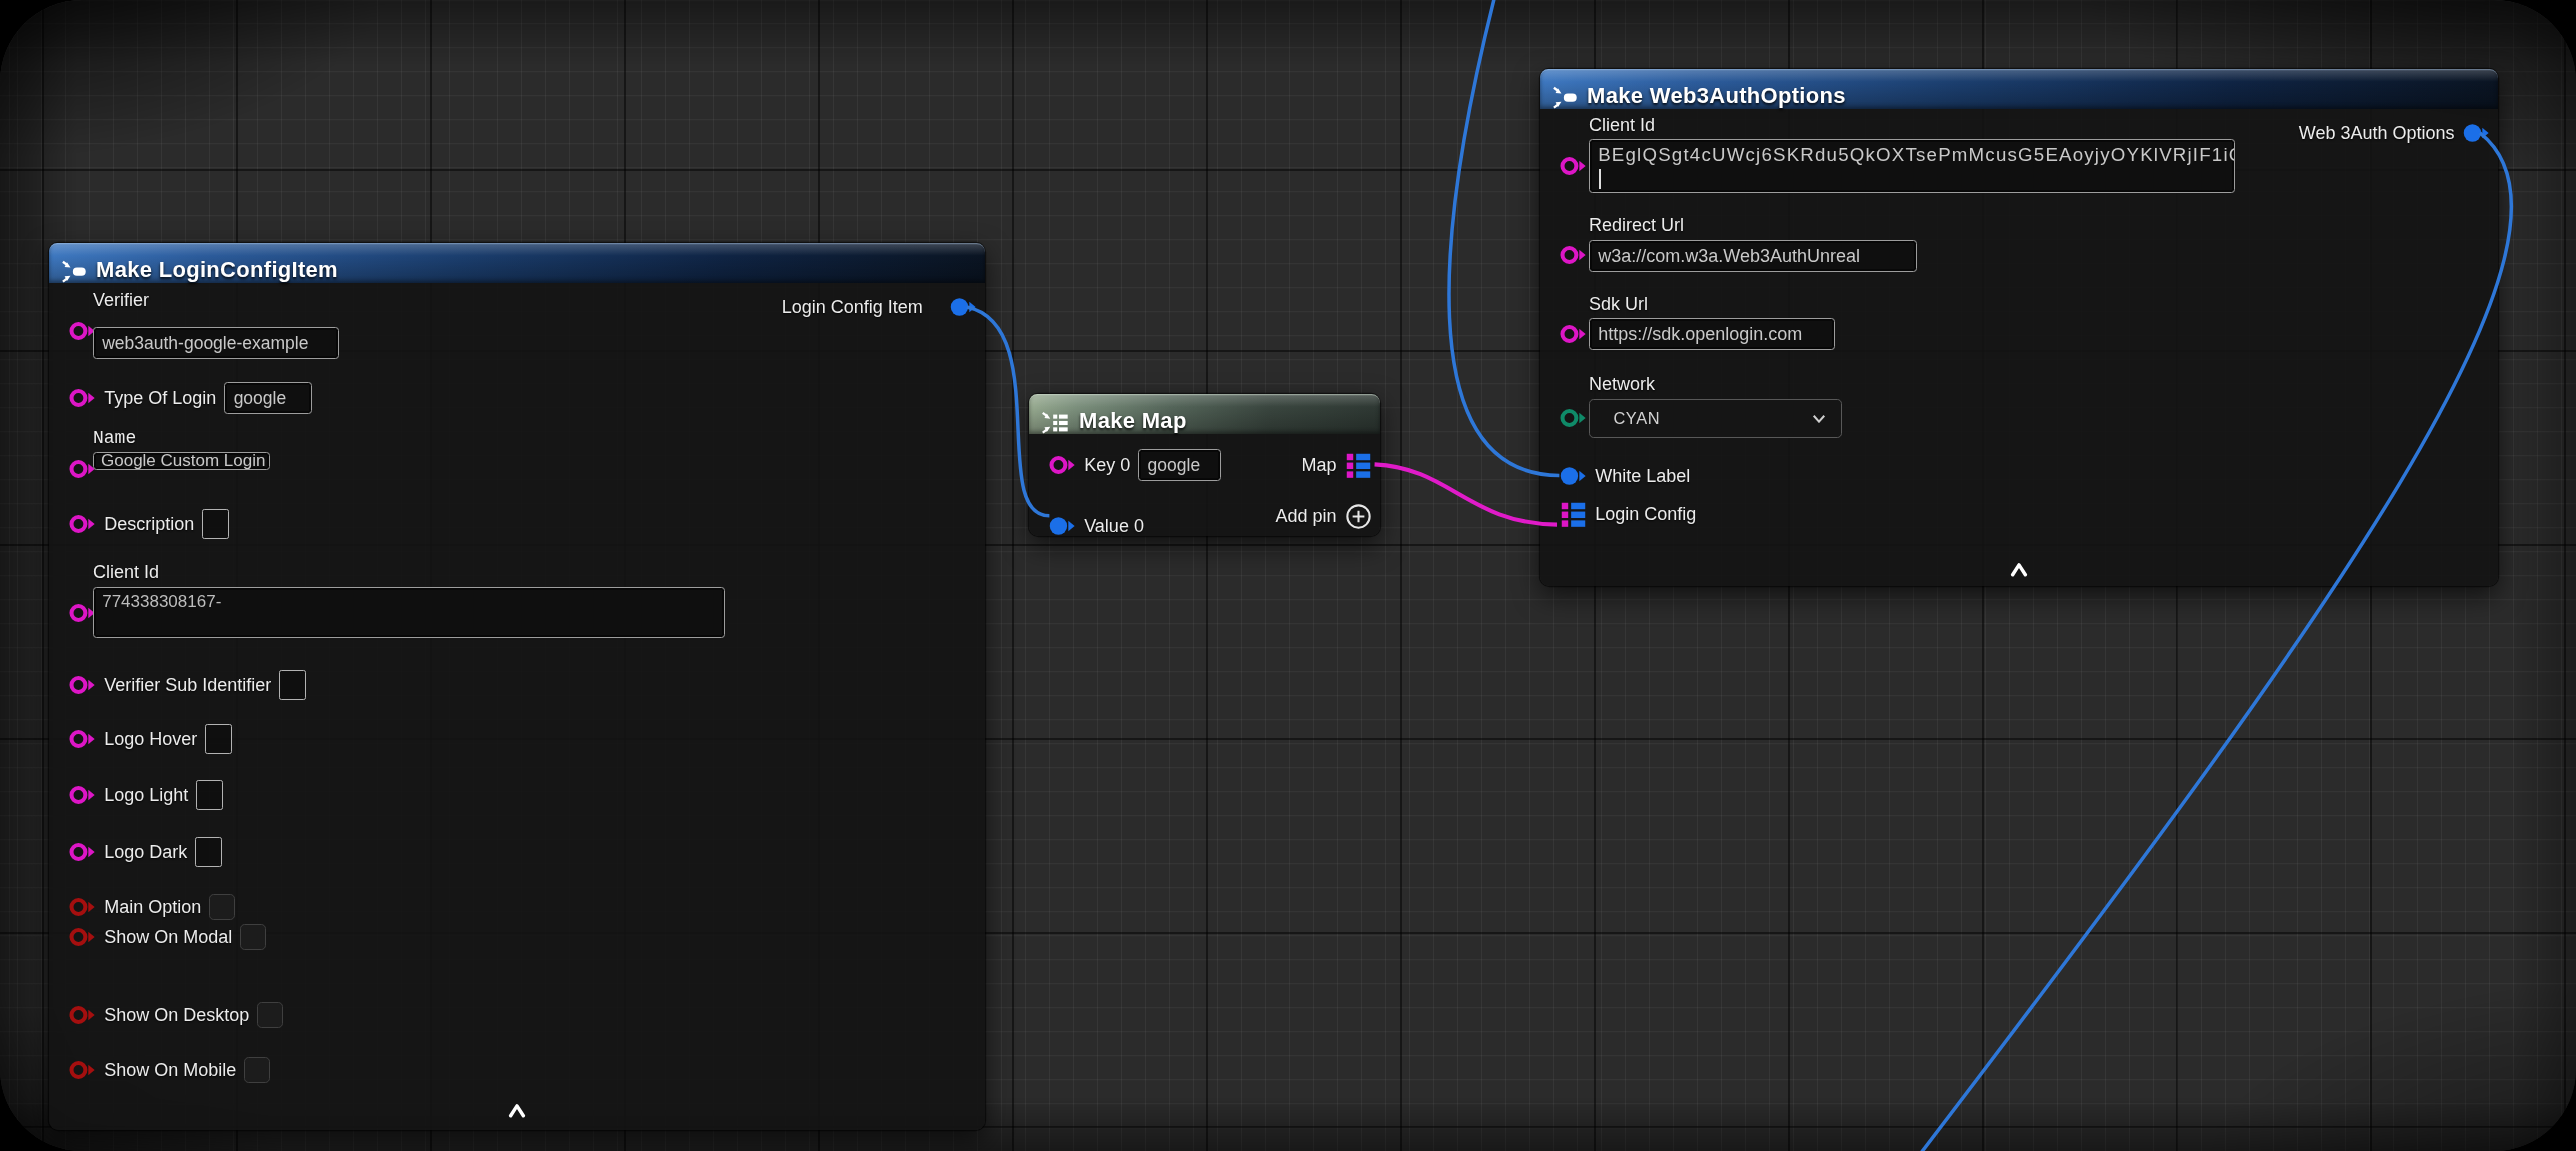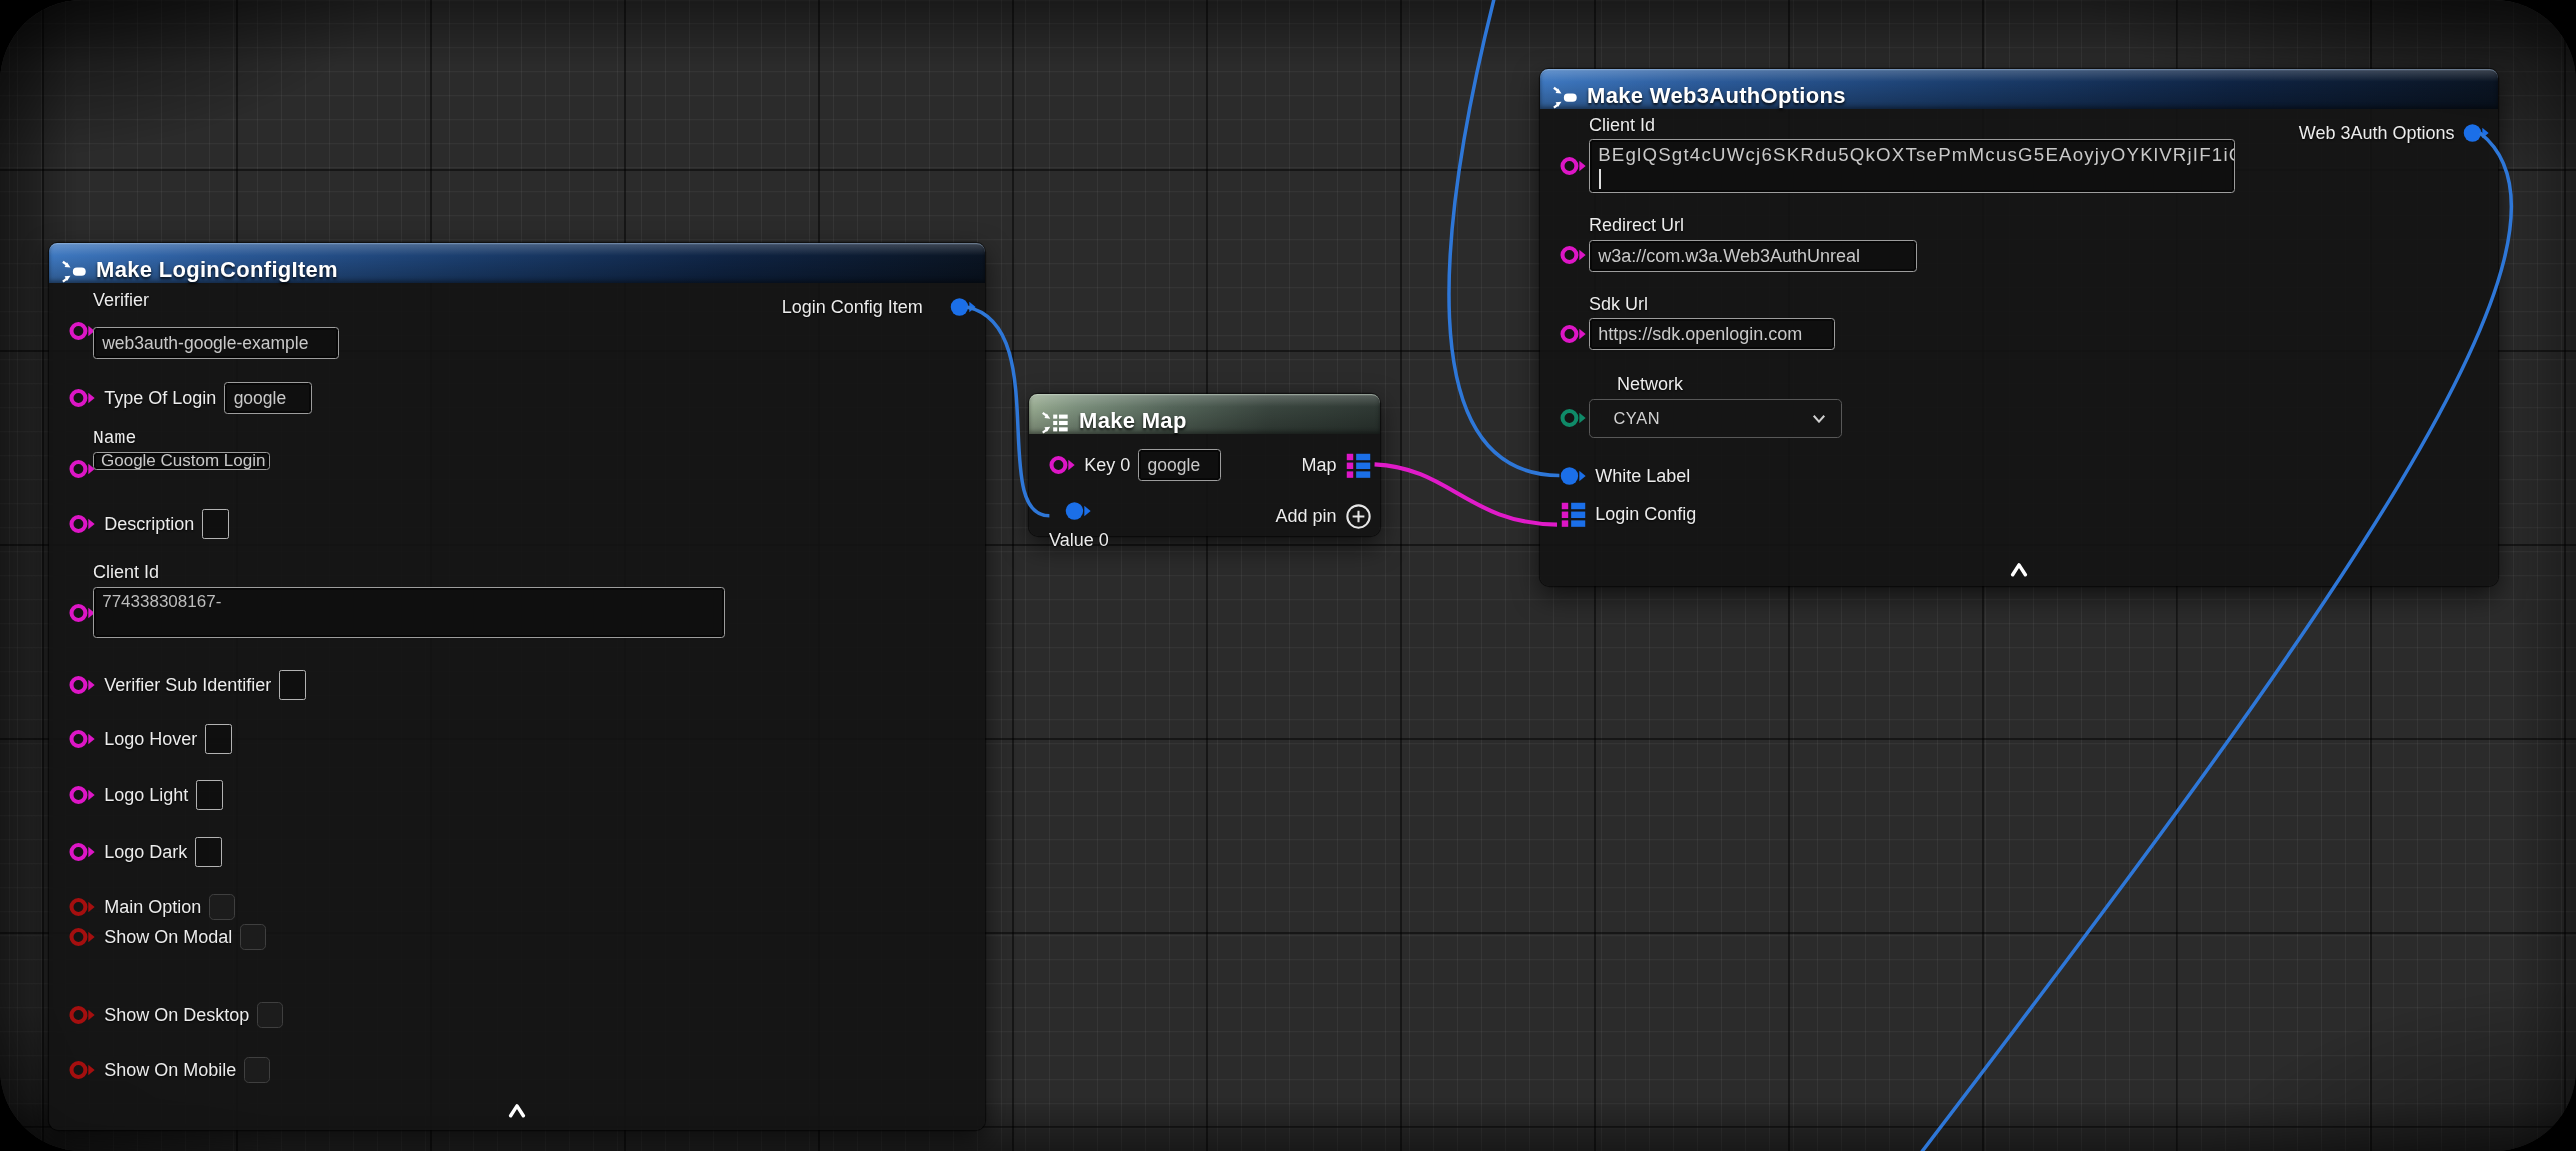--- a/index.html
+++ b/index.html
@@ -251,21 +251,21 @@
           <rect x="3" y="3" width="11" height="11" fill="#dd16c6"></rect>
             <rect x="19" y="3" width="24" height="11" fill="#1b6fe8"></rect>
           <rect x="3" y="18" width="11" height="11" fill="#dd16c6"></rect>
             <rect x="19" y="18" width="24" height="11" fill="#1b6fe8"></rect>
           <rect x="3" y="33" width="11" height="11" fill="#dd16c6"></rect>
             <rect x="19" y="33" width="24" height="11" fill="#1b6fe8"></rect>
         </g>
       </svg>
     </div>
 
-    <div class="row" style="top:106px;flex-direction:column;">
+    <div class="row" style="top:116px;">
       <svg class="pin" width="27" height="22" viewBox="0 0 46 38">
         <circle cx="16" cy="19" r="15" fill="#1b6fe8"></circle>
         <path d="M33 10 L44 19 L33 28 Z" fill="#1b6fe8"></path>
       </svg>
       <span class="pin-label">Value 0</span>
     </div>
 
     <div class="orow" style="top:106px;">
       <span class="pin-label">Add pin</span>
       <svg width="27" height="27" viewBox="0 0 46 46">
@@ -312,21 +312,21 @@
     </svg>
     <div class="field" style="left:49px;top:171px;width:328px;font-size:18px;">w3a://com.w3a.Web3AuthUnreal</div>
 
     <span class="flabel" style="left:49px;top:225px;">Sdk Url</span>
     <svg class="pin-abs" style="top:254px;" width="27" height="22" viewBox="0 0 46 38">
       <circle cx="16" cy="19" r="12" fill="#141414" stroke="#dd16c6" stroke-width="7"></circle>
       <path d="M33 10 L44 19 L33 28 Z" fill="#dd16c6"></path>
     </svg>
     <div class="field" style="left:49px;top:249px;width:246px;font-size:18px;">https://sdk.openlogin.com</div>
 
-    <span class="flabel" style="left:49px;top:305px;margin-left:28px;">Network</span>
+    <span class="flabel" style="left:49px;top:305px;">Network</span>
     <svg class="pin-abs" style="top:338px;" width="27" height="22" viewBox="0 0 46 38">
       <circle cx="16" cy="19" r="12" fill="#141414" stroke="#0f8a68" stroke-width="7"></circle>
       <path d="M33 10 L44 19 L33 28 Z" fill="#0f8a68"></path>
     </svg>
     <div class="dropdown" style="left:49px;top:330px;">
       <span>CYAN</span>
       <svg width="14" height="9.4" viewBox="0 0 24 16">
         <path d="M3 3 L12 13 L21 3" fill="none" stroke="#cfcfcf" stroke-width="3.5"></path>
       </svg>
     </div>

